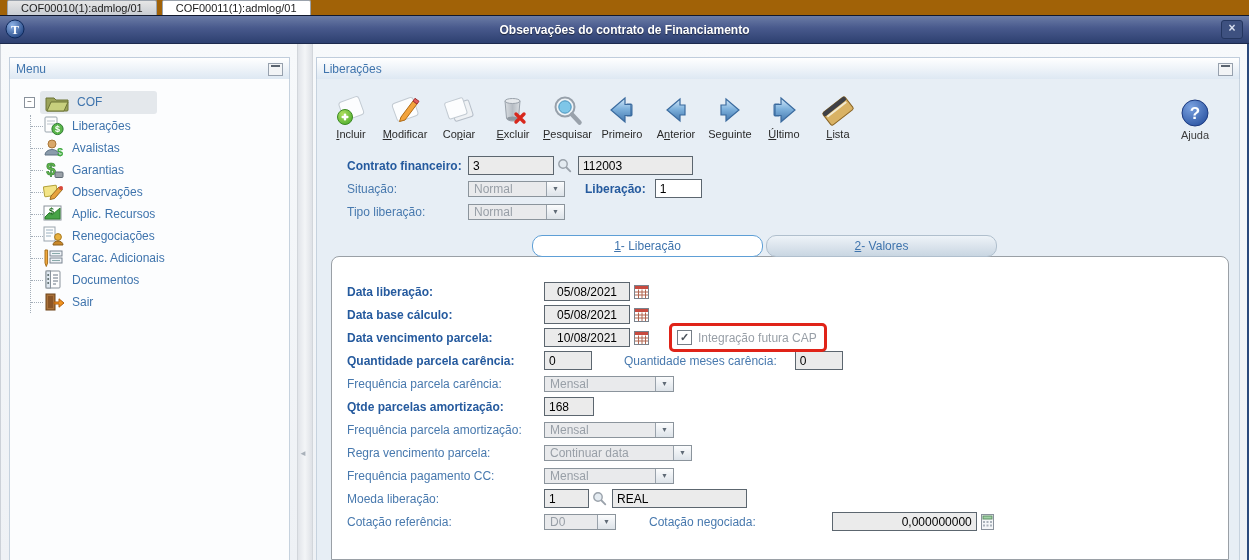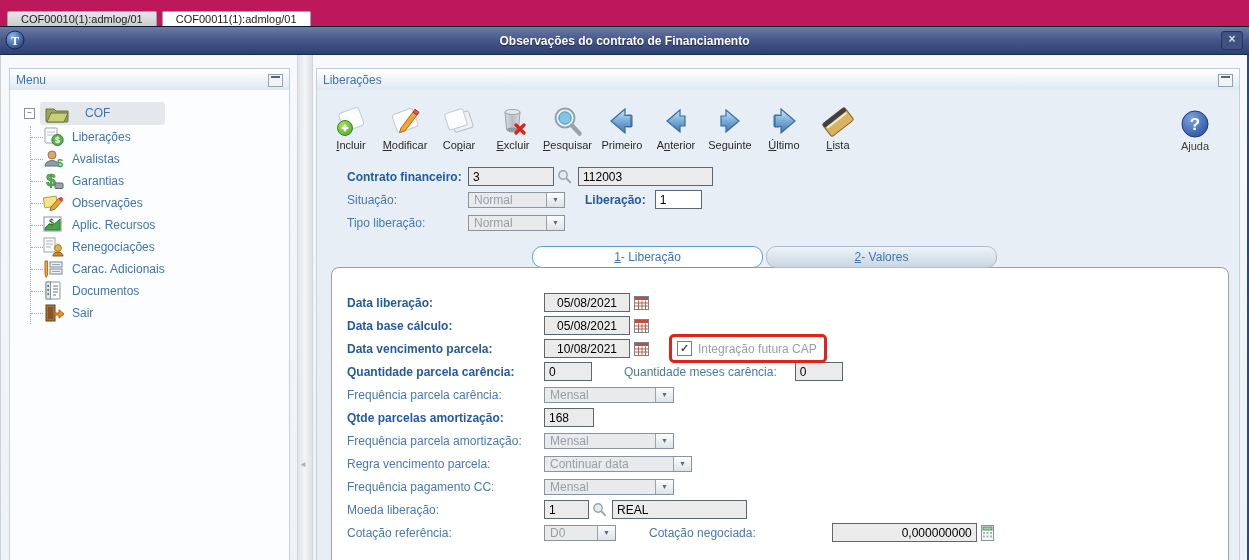--- a/index.html
+++ b/index.html
@@ -1,20 +1,20 @@
 <!DOCTYPE html>
 <html><head>
 <meta charset="utf-8">
 <style>
   html,body{margin:0;padding:0;background:#fff;}
   .app{width:1249px;height:560px;position:relative;font-family:"Liberation Sans",sans-serif;background:#fff;overflow:hidden;}
   .icon{display:inline-flex;align-items:center;justify-content:center;line-height:0;}
 
   
-  .mdi-tabs{height:26px;display:flex;align-items:flex-end;gap:5px;padding-left:7px;background:#be185d;}
+  .mdi-tabs{height:15px;display:flex;align-items:flex-end;gap:5px;padding-left:7px;background:#a16207;}
   .mdi-tab{height:14px;line-height:14px;padding:0 13px;font-size:11px;color:#1c1c1c;
     border:1px solid #9aa2ac;border-bottom:none;border-radius:2px 2px 0 0;white-space:nowrap;}
   .mdi-tab.inactive{background:linear-gradient(#e6e6e6,#c9cdd3);}
   .mdi-tab.active{background:#fff;}
 
   
   .titlebar{height:27px;position:relative;display:flex;align-items:center;
     background:linear-gradient(180deg,#6b7ca6 0%,#48598c 45%,#2d4070 100%);
     border-top:1px solid #10182e;border-bottom:1px solid #1c2a4d;}
   .titlebar-title{width:100%;text-align:center;color:#fff;font-size:12px;font-weight:bold;text-shadow:0 1px 1px rgba(0,0,0,.55);}
@@ -35,21 +35,21 @@
 
   .menu-panel{position:absolute;left:8px;top:13px;width:281px;bottom:0;}
   .menu-body{position:absolute;top:22px;bottom:0;left:0;right:0;border:1px solid #c6d2de;border-top:none;
     background:#fcfdfe;padding:10px 0 0 14px;overflow:hidden;}
 
   
   .tree{font-size:12px;color:#3f74ad;}
   .tree-root{display:flex;align-items:center;gap:5px;height:26px;}
   .expander{width:9px;height:9px;border:1px solid #8a929c;background:#fff;font-size:8px;line-height:7px;
     text-align:center;color:#444;flex:none;}
-  .root-sel{display:inline-flex;align-items:center;gap:16px;background:#e4e8ec;border-radius:3px;padding:2px 55px 2px 5px;}
+  .root-sel{display:inline-flex;align-items:center;gap:8px;background:#e4e8ec;border-radius:3px;padding:2px 55px 2px 5px;}
   .tree-children{margin-left:6px;border-left:1px dotted #a3adb8;}
   .tree-item{display:flex;align-items:center;height:22px;cursor:default;}
   .tree-stub{width:12px;border-top:1px dotted #a3adb8;flex:none;}
   .tree-icon{width:22px;flex:none;margin-right:7px;}
   .tree-label{white-space:nowrap;}
 
   .splitter{position:absolute;left:296px;top:0;bottom:0;width:14px;
     background:linear-gradient(90deg,#e1e4e9,#f3f5f7 50%,#dee1e6);
     border-left:1px solid #d2d6db;border-right:1px solid #d2d6db;}
   .splitter-arrow{position:absolute;left:1px;top:405px;font-size:8px;color:#a9b1ba;}
@@ -452,21 +452,21 @@
         <div class="hdr-form">
           <div class="frow">
             <span class="flabel bold">Contrato financeiro:</span>
             <input class="inp" style="width: 86px;" readonly="" value="3">
             <span class="icon gap3">
                 <svg width="15" height="15">
                   <circle cx="6" cy="6" r="4.2" fill="#e4ebf1" stroke="#9aa2ab" stroke-width="1.4"></circle>
                   <path d="M9.5 9.5 l3.8 3.8" stroke="#9aa2ab" stroke-width="1.8" stroke-linecap="round"></path>
                 </svg>
               </span>
-            <input class="inp gap6" style="width: 135px;" readonly="" value="112003">
+            <input class="inp gap6" style="width: 115px;" readonly="" value="112003">
           </div>
           <div class="frow">
             <span class="flabel">Situação:</span>
             <span class="sel w97">
               <span class="sel-text">Normal</span>
               <span class="sel-arrow">▼</span>
             </span>
             <span class="inline-label">Liberação:</span>
             <input class="inp white" style="width: 47px;" readonly="" value="1">
           </div>

